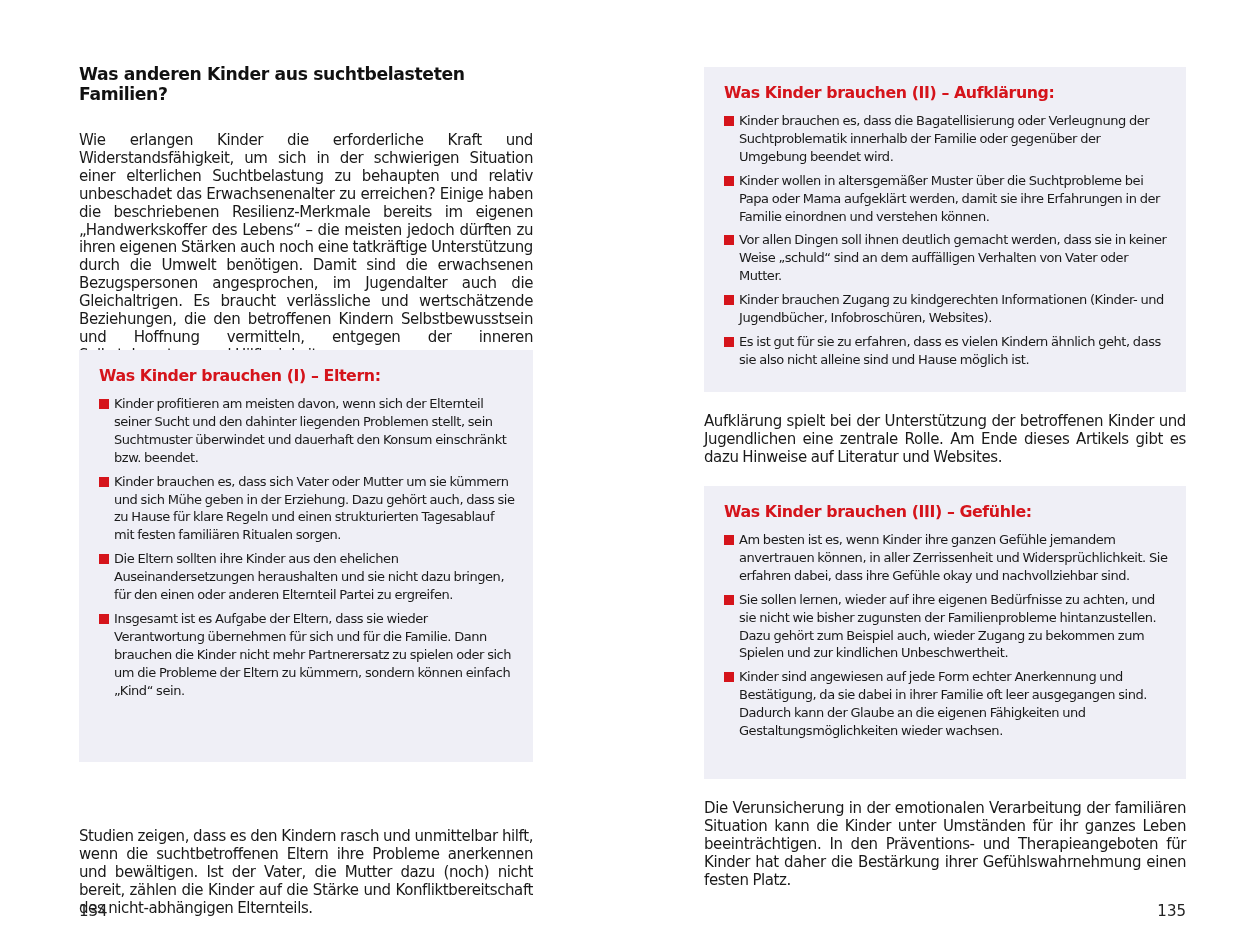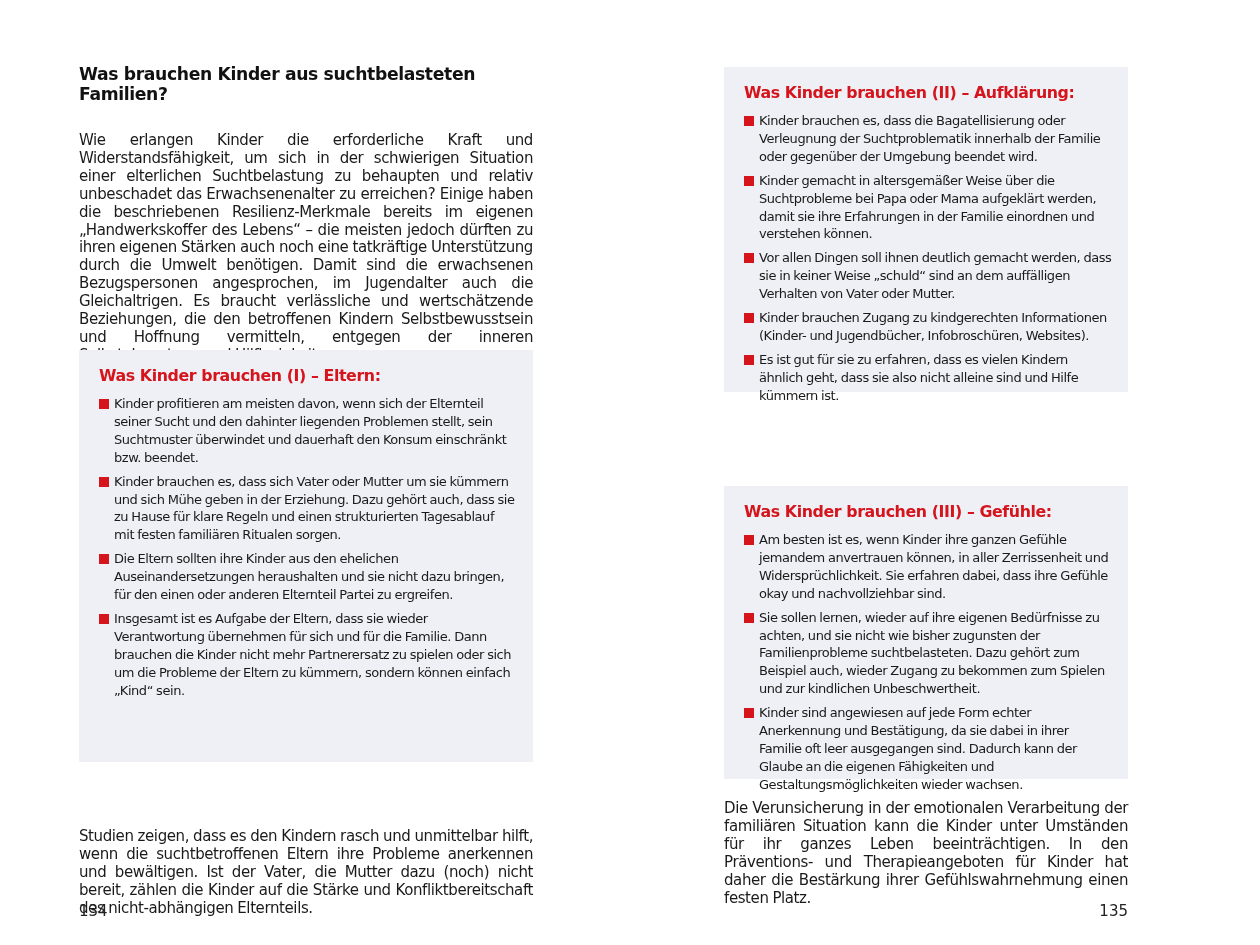--- a/index.html
+++ b/index.html
@@ -2,21 +2,21 @@
 <html><head>
 <meta charset="utf-8">
 <style>
   html, body { margin: 0; padding: 0; }
   body {
     width: 1260px; height: 945px; background: #ffffff; position: relative; overflow: hidden;
     font-family: "DejaVu Sans", sans-serif; color: #1a1a1a;
   }
   .page { position: absolute; top: 0; height: 945px; }
   .page-left { left: 79px; width: 454px; }
-  .page-right { left: 724px; width: 404px; }
+  .page-right { left: 704px; width: 453px; padding-left: 29px; }
   .h1 {
     position: absolute; left: 0; top: 64px; margin: 0;
     font-family: "DejaVu Sans", sans-serif; font-weight: bold; font-size: 17.2px; letter-spacing: -0.35px;
     color: #111;
   }
   .para {
     position: absolute; left: 0; width: 100%; margin: 0;
     font-size: 15px; line-height: 17.9px; letter-spacing: -0.4px; text-align: justify;
     word-spacing: -0.5px;
   }
@@ -34,21 +34,21 @@
   }
   .bullet {
     position: absolute; left: 0; top: 4px; width: 10px; height: 10px; background: #d5141b;
   }
   .pageno { position: absolute; top: 902px; font-size: 15px; color: #222; }
 </style>
 </head>
 <body>
 
 <div class="page page-left">
-  <h1 class="h1">Was brauchen Kinder aus suchtbelasteten Familien?</h1>
+  <h1 class="h1">Was anderen Kinder aus suchtbelasteten Familien?</h1>
   <p class="para" style="top:132px;">Wie erlangen Kinder die erforderliche Kraft und Widerstandsfähigkeit, um sich in der schwierigen Situation einer elterlichen Suchtbelastung zu behaupten und relativ unbeschadet das Erwachsenenalter zu erreichen? Einige haben die beschriebenen Resilienz-Merkmale bereits im eigenen „Handwerkskoffer des Lebens“ – die meisten jedoch dürften zu ihren eigenen Stärken auch noch eine tatkräftige Unterstützung durch die Umwelt benötigen. Damit sind die erwachsenen Bezugspersonen angesprochen, im Jugendalter auch die Gleichaltrigen. Es braucht verlässliche und wertschätzende Beziehungen, die den betroffenen Kindern Selbstbewusstsein und Hoffnung vermitteln, entgegen der inneren Selbstabwertung und Hilflosigkeit.</p>
 
   <div class="box" style="top:350px; height:412px;">
     <h2 class="box-title">Was Kinder brauchen (I) – Eltern:</h2>
     <ul>
       <li><span class="bullet"></span><span>Kinder profitieren am meisten davon, wenn sich der Elternteil seiner Sucht und den dahinter liegenden Problemen stellt, sein Suchtmuster überwindet und dauerhaft den Konsum einschränkt bzw. beendet.</span></li>
       <li><span class="bullet"></span><span>Kinder brauchen es, dass sich Vater oder Mutter um sie kümmern und sich Mühe geben in der Erziehung. Dazu gehört auch, dass sie zu Hause für klare Regeln und einen strukturierten Tagesablauf mit festen familiären Ritualen sorgen.</span></li>
       <li><span class="bullet"></span><span>Die Eltern sollten ihre Kinder aus den ehelichen Auseinandersetzungen heraushalten und sie nicht dazu bringen, für den einen oder anderen Elternteil Partei zu ergreifen.</span></li>
       <li><span class="bullet"></span><span>Insgesamt ist es Aufgabe der Eltern, dass sie wieder Verantwortung übernehmen für sich und für die Familie. Dann brauchen die Kinder nicht mehr Partnerersatz zu spielen oder sich um die Probleme der Eltern zu kümmern, sondern können einfach „Kind“ sein.</span></li>
     </ul>
@@ -56,32 +56,33 @@
 
   <p class="para" style="top:828px;">Studien zeigen, dass es den Kindern rasch und unmittelbar hilft, wenn die suchtbetroffenen Eltern ihre Probleme anerkennen und bewältigen. Ist der Vater, die Mutter dazu (noch) nicht bereit, zählen die Kinder auf die Stärke und Konfliktbereitschaft des nicht-abhängigen Elternteils.</p>
   <div class="pageno" style="left:0;">134</div>
 </div>
 
 <div class="page page-right">
   <div class="box" style="top:67px; height:325px;">
     <h2 class="box-title">Was Kinder brauchen (II) – Aufklärung:</h2>
     <ul>
       <li><span class="bullet"></span><span>Kinder brauchen es, dass die Bagatellisierung oder Verleugnung der Suchtproblematik innerhalb der Familie oder gegenüber der Umgebung beendet wird.</span></li>
-      <li><span class="bullet"></span><span>Kinder gemacht in altersgemäßer Weise über die Suchtprobleme bei Papa oder Mama aufgeklärt werden, damit sie ihre Erfahrungen in der Familie einordnen und verstehen können.</span></li>
+      <li><span class="bullet"></span><span>Kinder wollen in altersgemäßer Muster über die Suchtprobleme bei Papa oder Mama aufgeklärt werden, damit sie ihre Erfahrungen in der Familie einordnen und verstehen können.</span></li>
       <li><span class="bullet"></span><span>Vor allen Dingen soll ihnen deutlich gemacht werden, dass sie in keiner Weise „schuld“ sind an dem auffälligen Verhalten von Vater oder Mutter.</span></li>
       <li><span class="bullet"></span><span>Kinder brauchen Zugang zu kindgerechten Informationen (Kinder- und Jugendbücher, Infobroschüren, Websites).</span></li>
-      <li><span class="bullet"></span><span>Es ist gut für sie zu erfahren, dass es vielen Kindern ähnlich geht, dass sie also nicht alleine sind und Hilfe kümmern ist.</span></li>
+      <li><span class="bullet"></span><span>Es ist gut für sie zu erfahren, dass es vielen Kindern ähnlich geht, dass sie also nicht alleine sind und Hause möglich ist.</span></li>
     </ul>
   </div>
 
+  <p class="para" style="top:413px;">Aufklärung spielt bei der Unterstützung der betroffenen Kinder und Jugendlichen eine zentrale Rolle. Am Ende dieses Artikels gibt es dazu Hinweise auf Literatur und Websites.</p>
 
   <div class="box" style="top:486px; height:293px;">
     <h2 class="box-title">Was Kinder brauchen (III) – Gefühle:</h2>
     <ul>
       <li><span class="bullet"></span><span>Am besten ist es, wenn Kinder ihre ganzen Gefühle jemandem anvertrauen können, in aller Zerrissenheit und Widersprüchlichkeit. Sie erfahren dabei, dass ihre Gefühle okay und nachvollziehbar sind.</span></li>
-      <li><span class="bullet"></span><span>Sie sollen lernen, wieder auf ihre eigenen Bedürfnisse zu achten, und sie nicht wie bisher zugunsten der Familienprobleme suchtbelasteten. Dazu gehört zum Beispiel auch, wieder Zugang zu bekommen zum Spielen und zur kindlichen Unbeschwertheit.</span></li>
+      <li><span class="bullet"></span><span>Sie sollen lernen, wieder auf ihre eigenen Bedürfnisse zu achten, und sie nicht wie bisher zugunsten der Familienprobleme hintanzustellen. Dazu gehört zum Beispiel auch, wieder Zugang zu bekommen zum Spielen und zur kindlichen Unbeschwertheit.</span></li>
       <li><span class="bullet"></span><span>Kinder sind angewiesen auf jede Form echter Anerkennung und Bestätigung, da sie dabei in ihrer Familie oft leer ausgegangen sind. Dadurch kann der Glaube an die eigenen Fähigkeiten und Gestaltungsmöglichkeiten wieder wachsen.</span></li>
     </ul>
   </div>
 
   <p class="para" style="top:800px;">Die Verunsicherung in der emotionalen Verarbeitung der familiären Situation kann die Kinder unter Umständen für ihr ganzes Leben beeinträchtigen. In den Präventions- und Therapieangeboten für Kinder hat daher die Bestärkung ihrer Gefühlswahrnehmung einen festen Platz.</p>
   <div class="pageno" style="right:0;">135</div>
 </div>
 
 </body></html>

